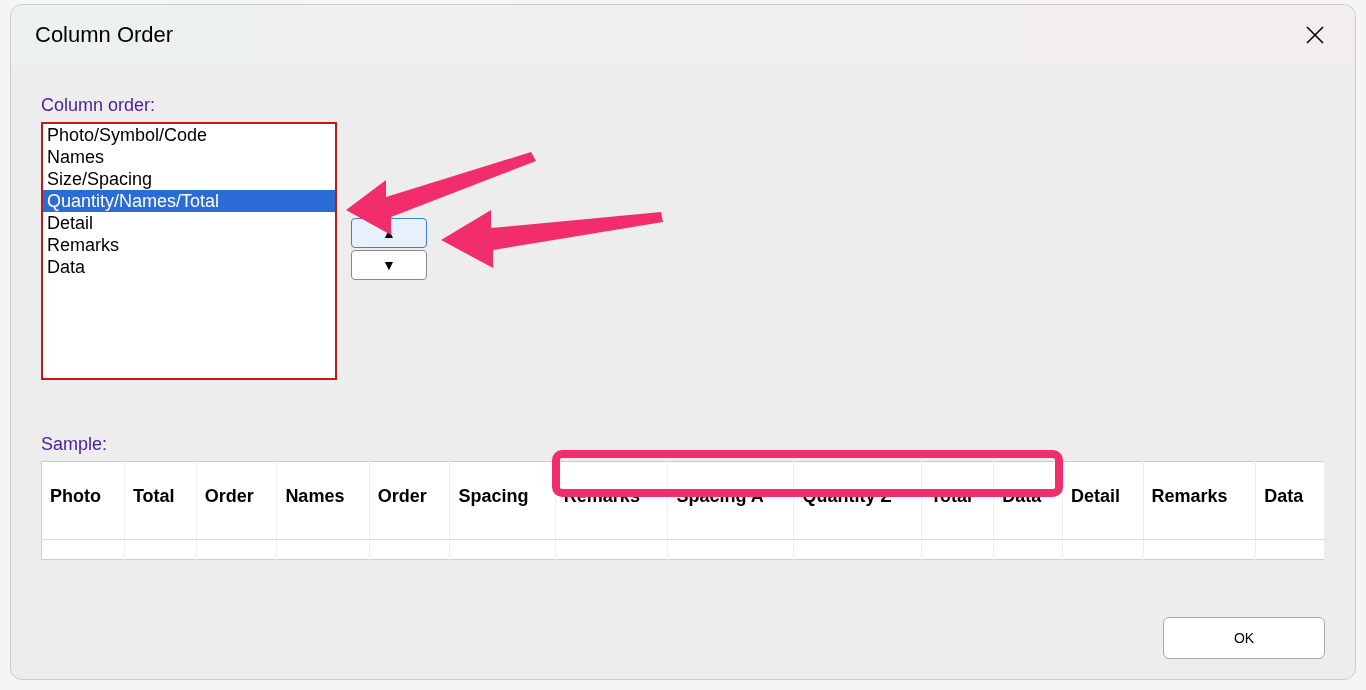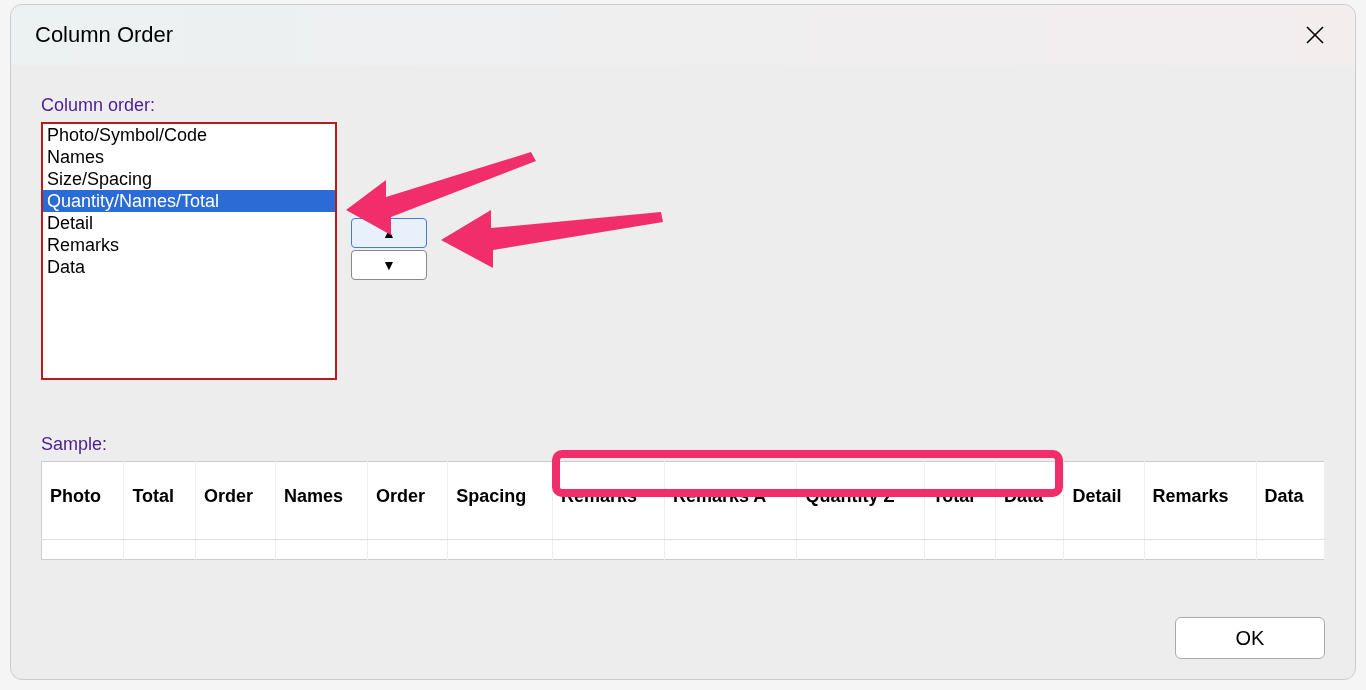--- a/index.html
+++ b/index.html
@@ -128,26 +128,26 @@
     .sample-table td {
       border-right: 1px solid #eee;
       height: 20px;
     }
     .footer {
       position: absolute;
       bottom: 20px;
       right: 30px;
     }
     .ok-btn {
-      width: 150px;
+      width: 162px;
       height: 42px;
       background: #fff;
       border: 1px solid #aaa;
       border-radius: 6px;
-      font-size: 20px;
+      font-size: 14px;
       cursor: pointer;
     }
     
     .annotation-arrow {
       position: absolute;
       pointer-events: none;
     }
     .highlight-box {
       position: absolute;
       border: 8px solid #f12e6b;
@@ -193,21 +193,21 @@
         <table class="sample-table">
           <thead>
               <tr id="sample-head">
                 <th id="col-0">Photo</th>
                 <th id="col-1">Total</th>
                 <th id="col-2">Order</th>
                 <th id="col-3">Names</th>
                 <th id="col-4">Order</th>
                 <th id="col-5">Spacing</th>
                 <th id="col-6">Remarks</th>
-                <th id="col-7">Remarks A</th>
+                <th id="col-7">Spacing A</th>
                 <th id="col-8">Quantity Z</th>
                 <th id="col-9">Total</th>
                 <th id="col-10">Data</th>
                 <th id="col-11">Detail</th>
                 <th id="col-12">Remarks</th>
                 <th id="col-13">Data</th>
               </tr>
             </thead>
           <tbody>
               <tr id="sample-row">

